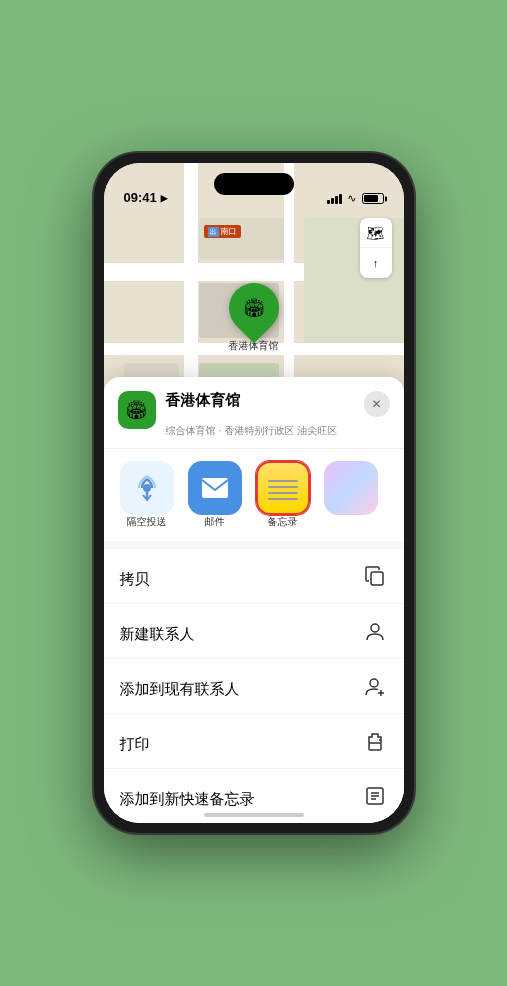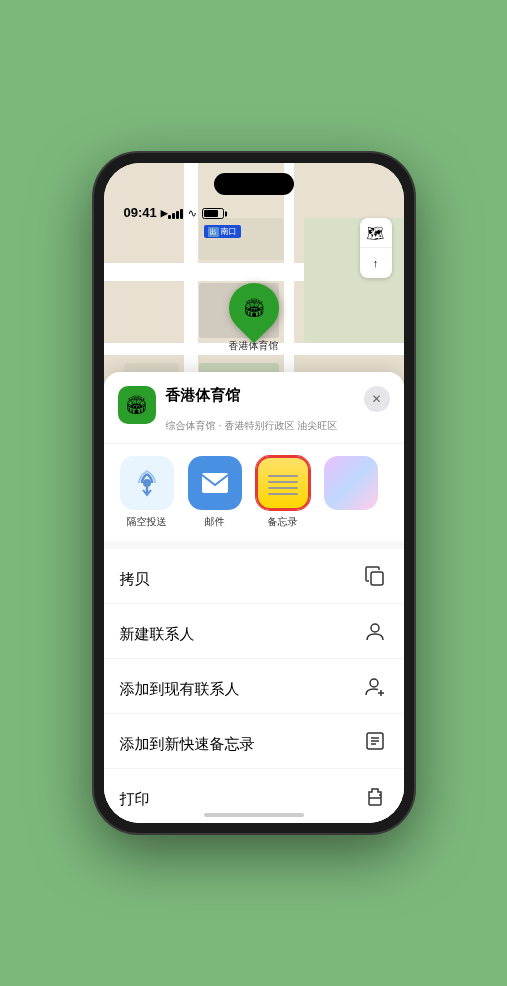--- a/index.html
+++ b/index.html
@@ -47,24 +47,24 @@
 
     
     .status-bar {
       position: absolute;
       top: 0;
       left: 0;
       right: 0;
       height: 48px;
       display: flex;
       align-items: flex-end;
+      justify-content: space-between;
       padding: 0 20px 6px;
       z-index: 99;
       background: transparent;
-      margin-top: 15px;
     }
 
     .status-time {
       font-size: 13px;
       font-weight: 600;
       color: #000;
       display: flex;
       align-items: center;
       gap: 2px;
     }
@@ -207,21 +207,21 @@
       height: 125px;
       background: #d8e0c8;
       border-radius: 3px;
     }
 
     
     .map-label-nankou {
       position: absolute;
       top: 62px;
       left: 100px;
-      background: #1d4ed8;
+      background: #c2410c;
       color: #fff;
       font-size: 8px;
       padding: 1px 4px;
       border-radius: 2px;
       display: flex;
       align-items: center;
       gap: 2px;
     }
     .map-label-exit {
       background: #5b8fd4;
@@ -357,21 +357,20 @@
       gap: 10px;
       background: #fff;
       border-top: 1px solid #f0f0f0;
       overflow: hidden;
     }
 
     .share-item {
       display: flex;
       flex-direction: column;
       align-items: center;
-      gap: 5px;
       min-width: 58px;
     }
 
     .share-icon {
       width: 54px;
       height: 54px;
       border-radius: 14px;
       display: flex;
       align-items: center;
       justify-content: center;
@@ -613,42 +612,42 @@
               <circle cx="10" cy="8" r="4" fill="none" stroke="#333" stroke-width="1.5"></circle>
               <path d="M2 20 Q2 14 10 14 Q14 14 16 16" fill="none" stroke="#333" stroke-width="1.5"></path>
               <circle cx="17" cy="18" r="4.5" fill="#fff" stroke="none"></circle>
               <line x1="17" y1="15" x2="17" y2="21" stroke="#333" stroke-width="1.5"></line>
               <line x1="14" y1="18" x2="20" y2="18" stroke="#333" stroke-width="1.5"></line>
             </svg>
           </div>
         </div>
 
         <div class="action-item">
+          <span class="action-label">打印</span>
+          <div class="action-icon">
+            <svg width="22" height="22" viewBox="0 0 22 22">
+              <rect x="5" y="13" width="12" height="7" rx="1" fill="none" stroke="#333" stroke-width="1.5"></rect>
+              <path d="M5 13 L5 7 L8 7 L8 4 L14 4 L14 7 L17 7 L17 13" fill="none" stroke="#333" stroke-width="1.5"></path>
+              <rect x="8" y="4" width="6" height="3" fill="none" stroke="#333" stroke-width="0"></rect>
+              <circle cx="16" cy="10" r="1" fill="#333"></circle>
+            </svg>
+          </div>
+        </div>
+
+        <div class="action-item">
           <span class="action-label">添加到新快速备忘录</span>
           <div class="action-icon">
             <svg width="22" height="22" viewBox="0 0 22 22">
               <rect x="3" y="3" width="16" height="16" rx="2" fill="none" stroke="#333" stroke-width="1.5"></rect>
               <line x1="7" y1="8" x2="15" y2="8" stroke="#333" stroke-width="1.5"></line>
               <line x1="7" y1="11" x2="15" y2="11" stroke="#333" stroke-width="1.5"></line>
               <line x1="7" y1="14" x2="12" y2="14" stroke="#333" stroke-width="1.5"></line>
             </svg>
           </div>
         </div>
 
-        <div class="action-item">
-          <span class="action-label">打印</span>
-          <div class="action-icon">
-            <svg width="22" height="22" viewBox="0 0 22 22">
-              <rect x="5" y="13" width="12" height="7" rx="1" fill="none" stroke="#333" stroke-width="1.5"></rect>
-              <path d="M5 13 L5 7 L8 7 L8 4 L14 4 L14 7 L17 7 L17 13" fill="none" stroke="#333" stroke-width="1.5"></path>
-              <rect x="8" y="4" width="6" height="3" fill="none" stroke="#333" stroke-width="0"></rect>
-              <circle cx="16" cy="10" r="1" fill="#333"></circle>
-            </svg>
-          </div>
-        </div>
-
       </div>
 
       <div class="home-indicator"></div>
     </div>
 
   </div>
 </div>
 
 </body></html>

